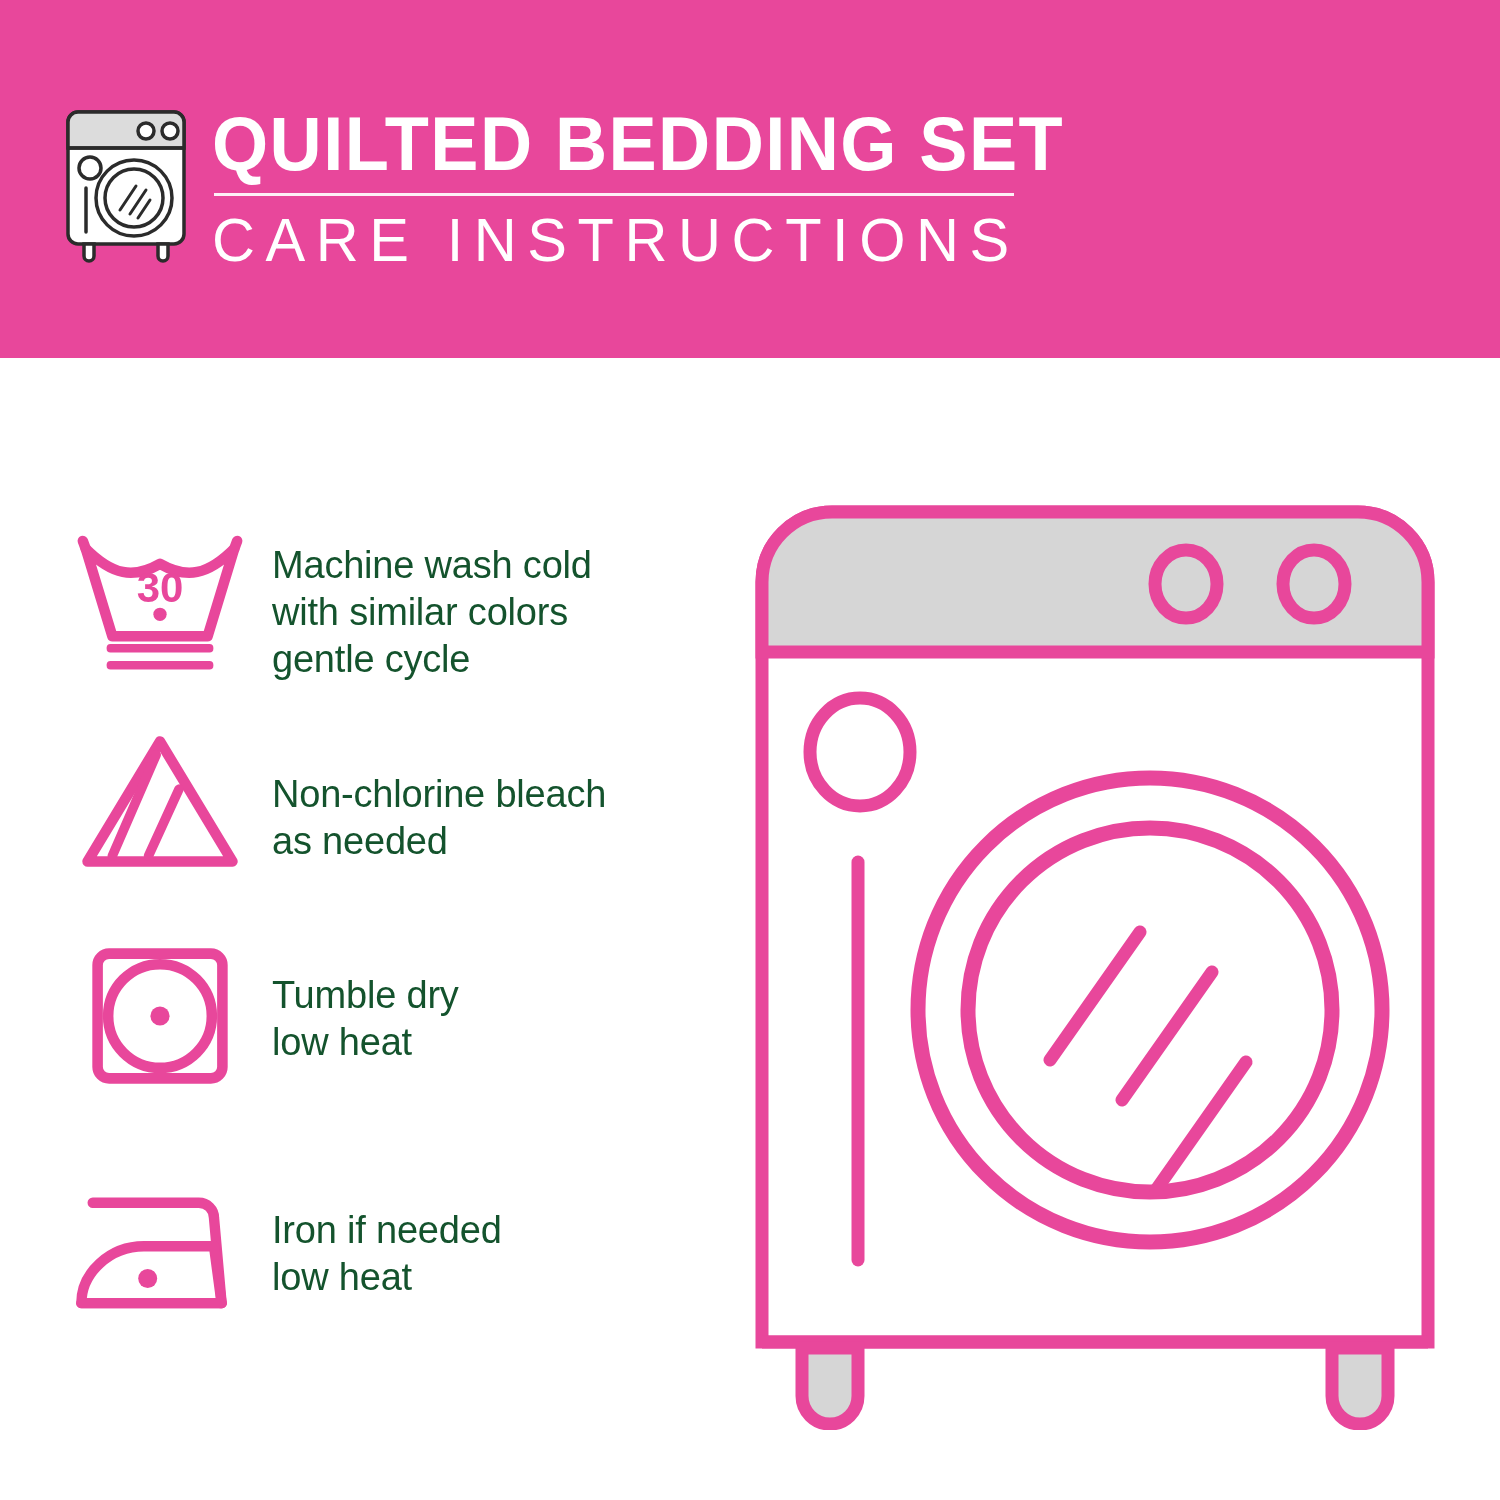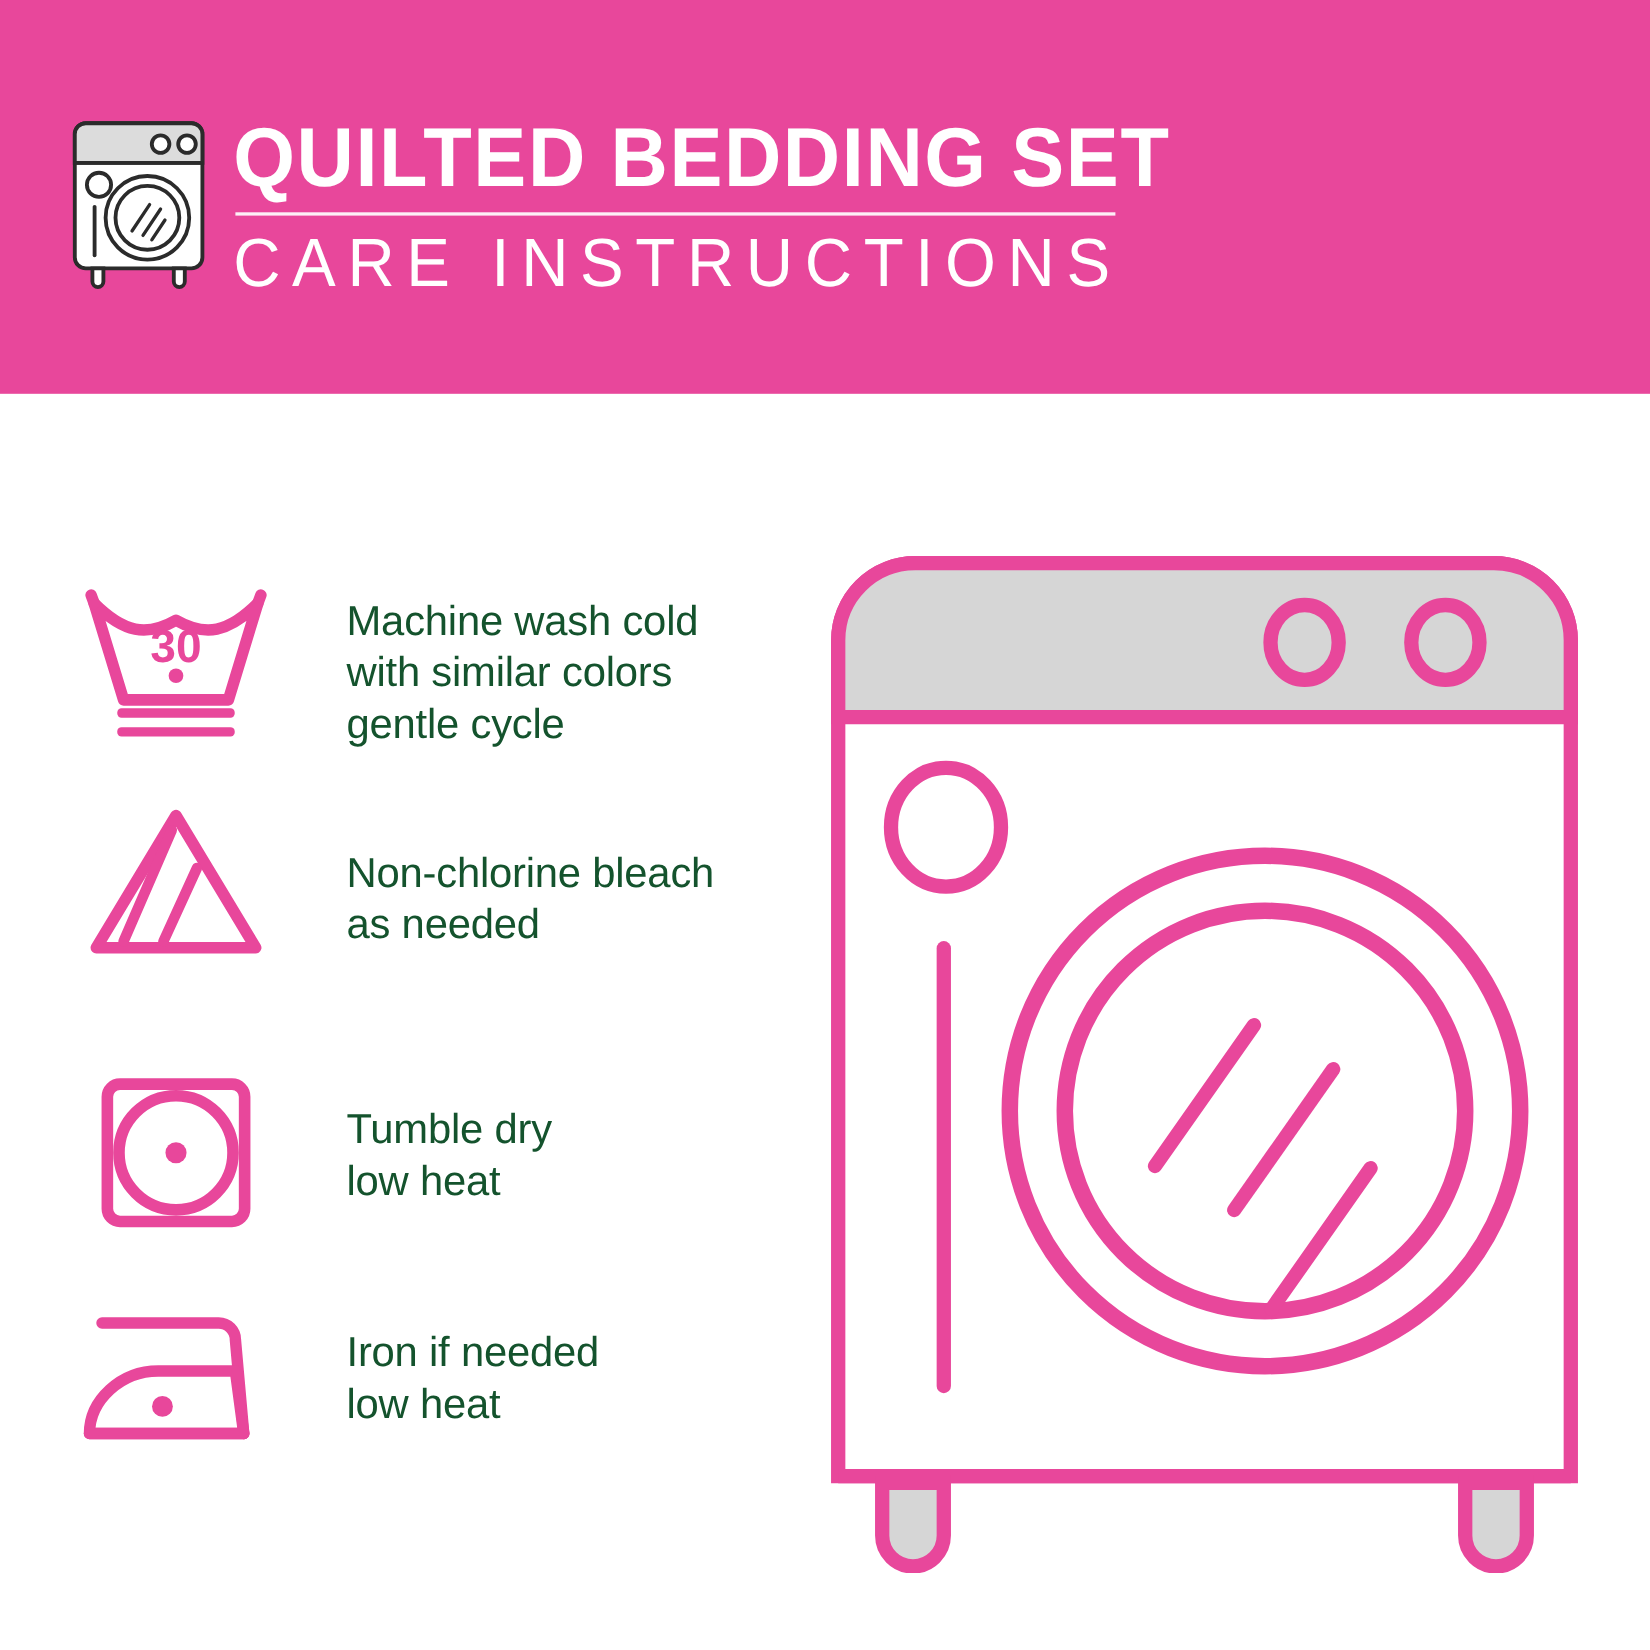--- a/index.html
+++ b/index.html
@@ -89,26 +89,25 @@
     left: 70px;
     top: 500px;
     width: 640px;
   }
 
   .instr-row {
     position: absolute;
     display: flex;
     align-items: flex-start;
     width: 640px;
-    gap: 43px;
   }
 
   .instr-row.r0 { top: 20px; }
   .instr-row.r1 { top: 230px; align-items: center; }
-  .instr-row.r2 { top: 476px; }
+  .instr-row.r2 { top: 444px; }
   .instr-row.r3 { top: 685px; }
 
   .instr-icon-wrap {
     width: 180px;
     flex: 0 0 180px;
     display: flex;
     align-items: center;
     justify-content: center;
   }
 

